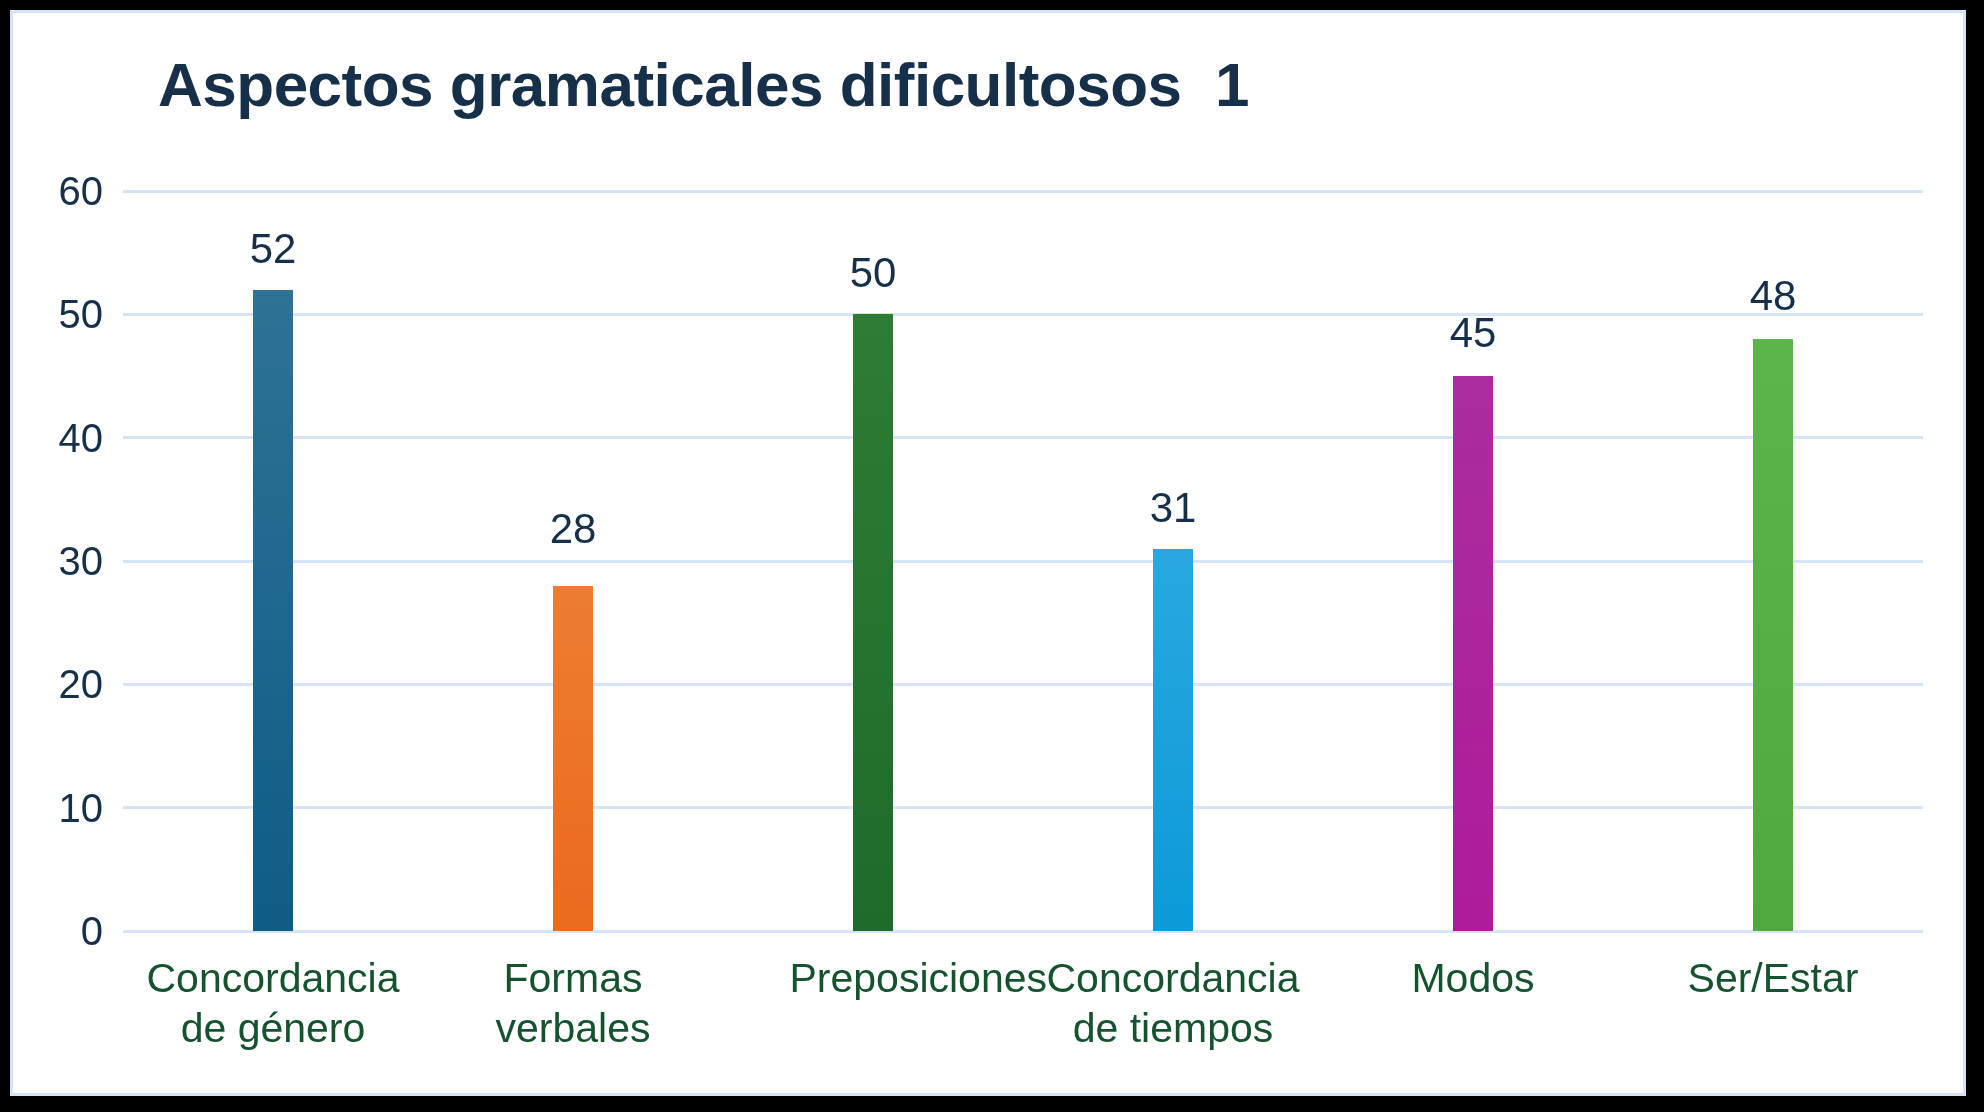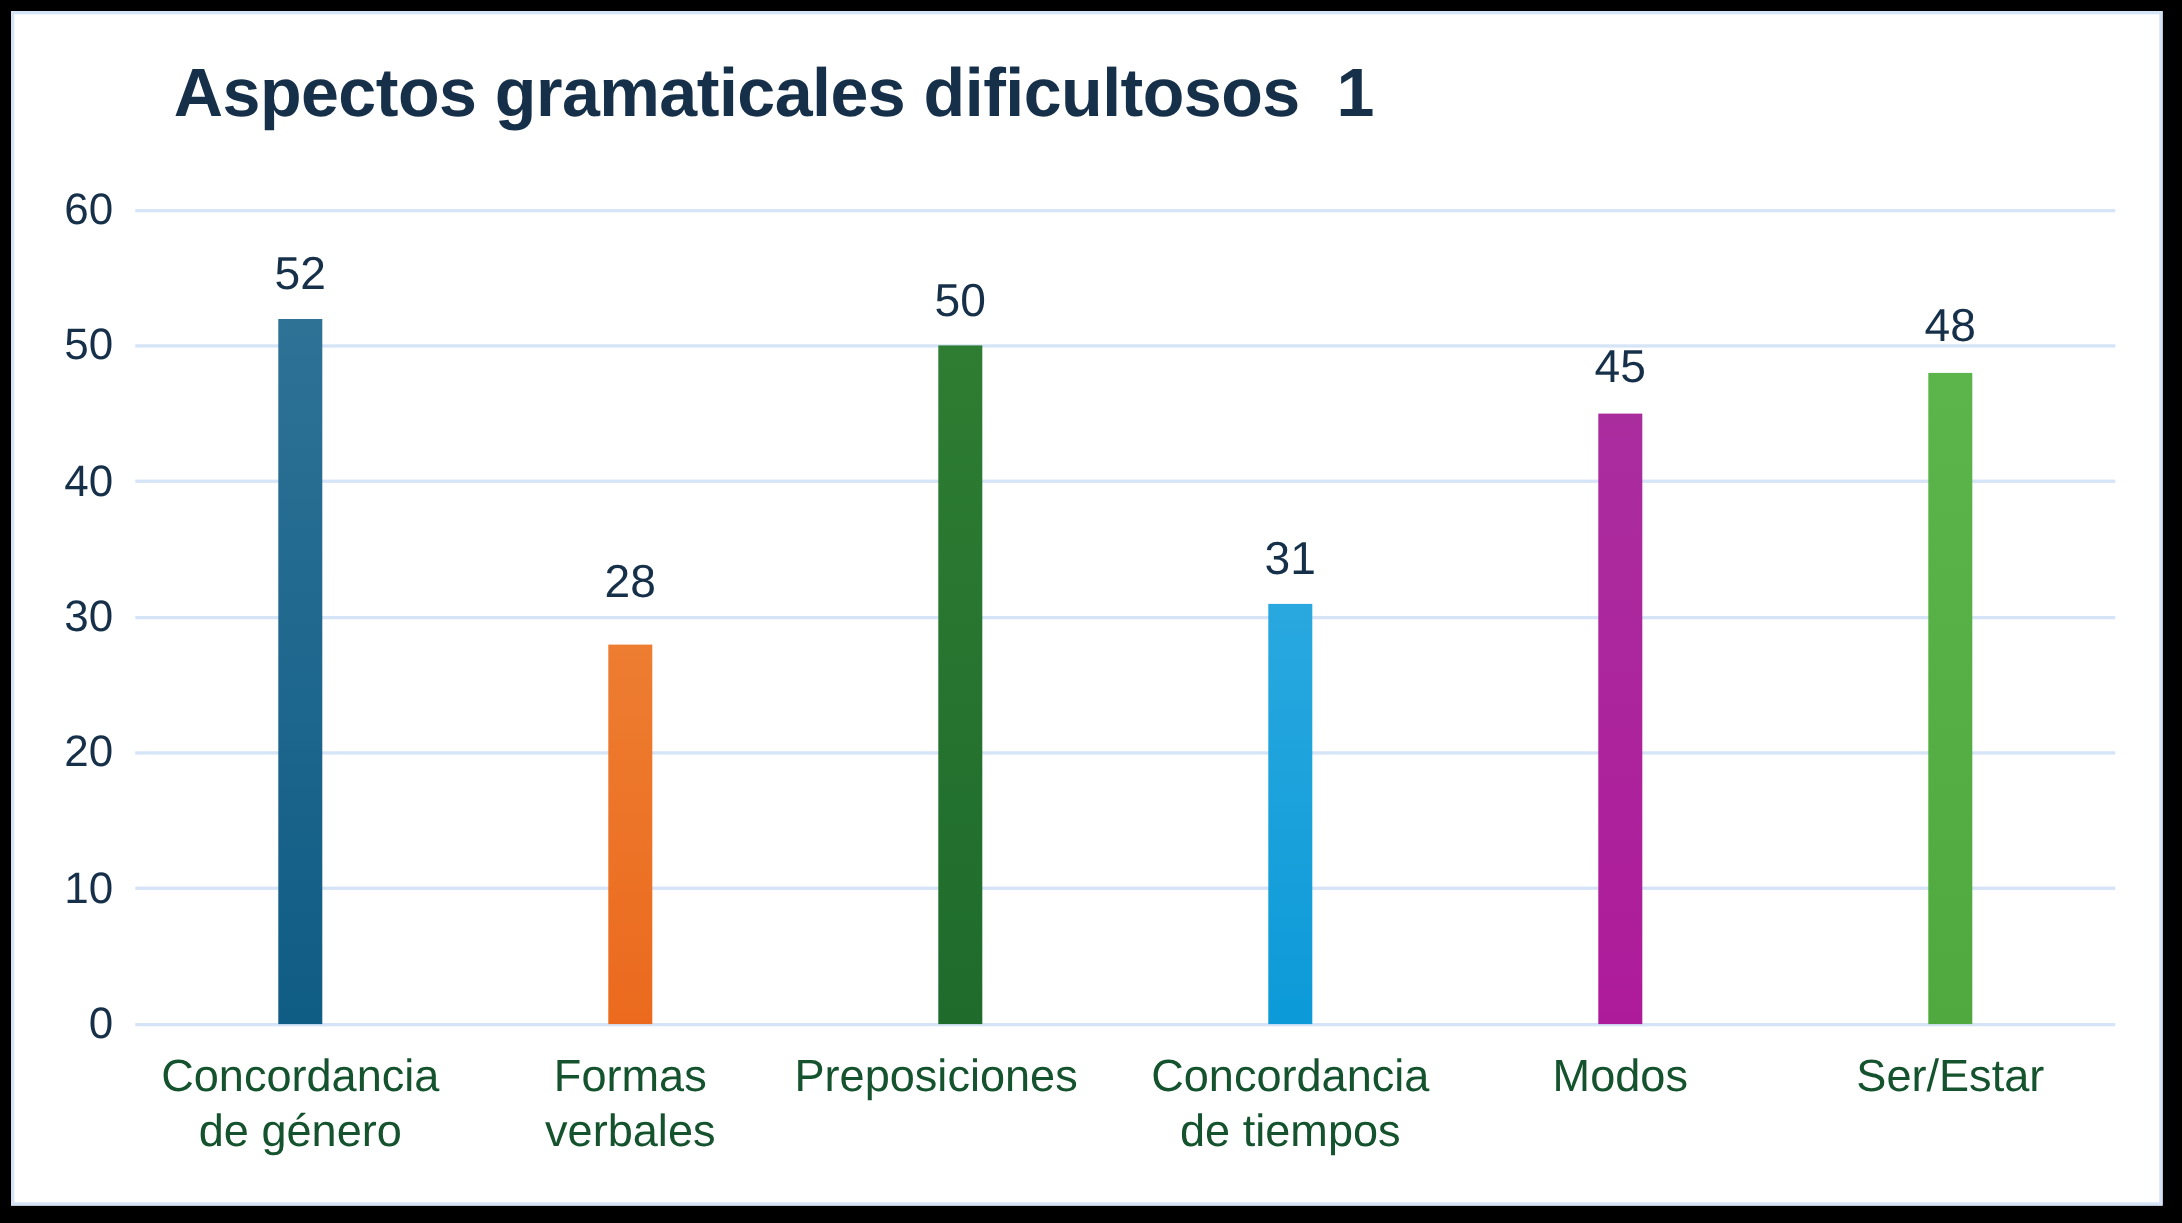--- a/index.html
+++ b/index.html
@@ -156,19 +156,19 @@
       <div class="bar-slot" style="left: 1500px; width: 300px;">
         <div class="bar" style="height: 592px; background: linear-gradient(rgb(91, 181, 74) 0%, rgb(79, 169, 62) 100%);"></div>
         <div class="bar-value" style="top: 84px;">48</div>
       </div>
     </div>
 
   <div id="category-row">
 
   <div class="cat-label" style="left: 0px; width: 300px;">Concordancia de género</div>
       <div class="cat-label" style="left: 300px; width: 300px;">Formas verbales</div>
-      <div class="cat-label" style="left: 578px; width: 300px;">Preposiciones</div>
+      <div class="cat-label" style="left: 624px; width: 300px; text-align: right;">Preposiciones</div>
       <div class="cat-label" style="left: 900px; width: 300px;">Concordancia de tiempos</div>
       <div class="cat-label" style="left: 1200px; width: 300px;">Modos</div>
       <div class="cat-label" style="left: 1500px; width: 300px;">Ser/Estar</div>
     </div>
 
 </div>
 
 </body></html>

